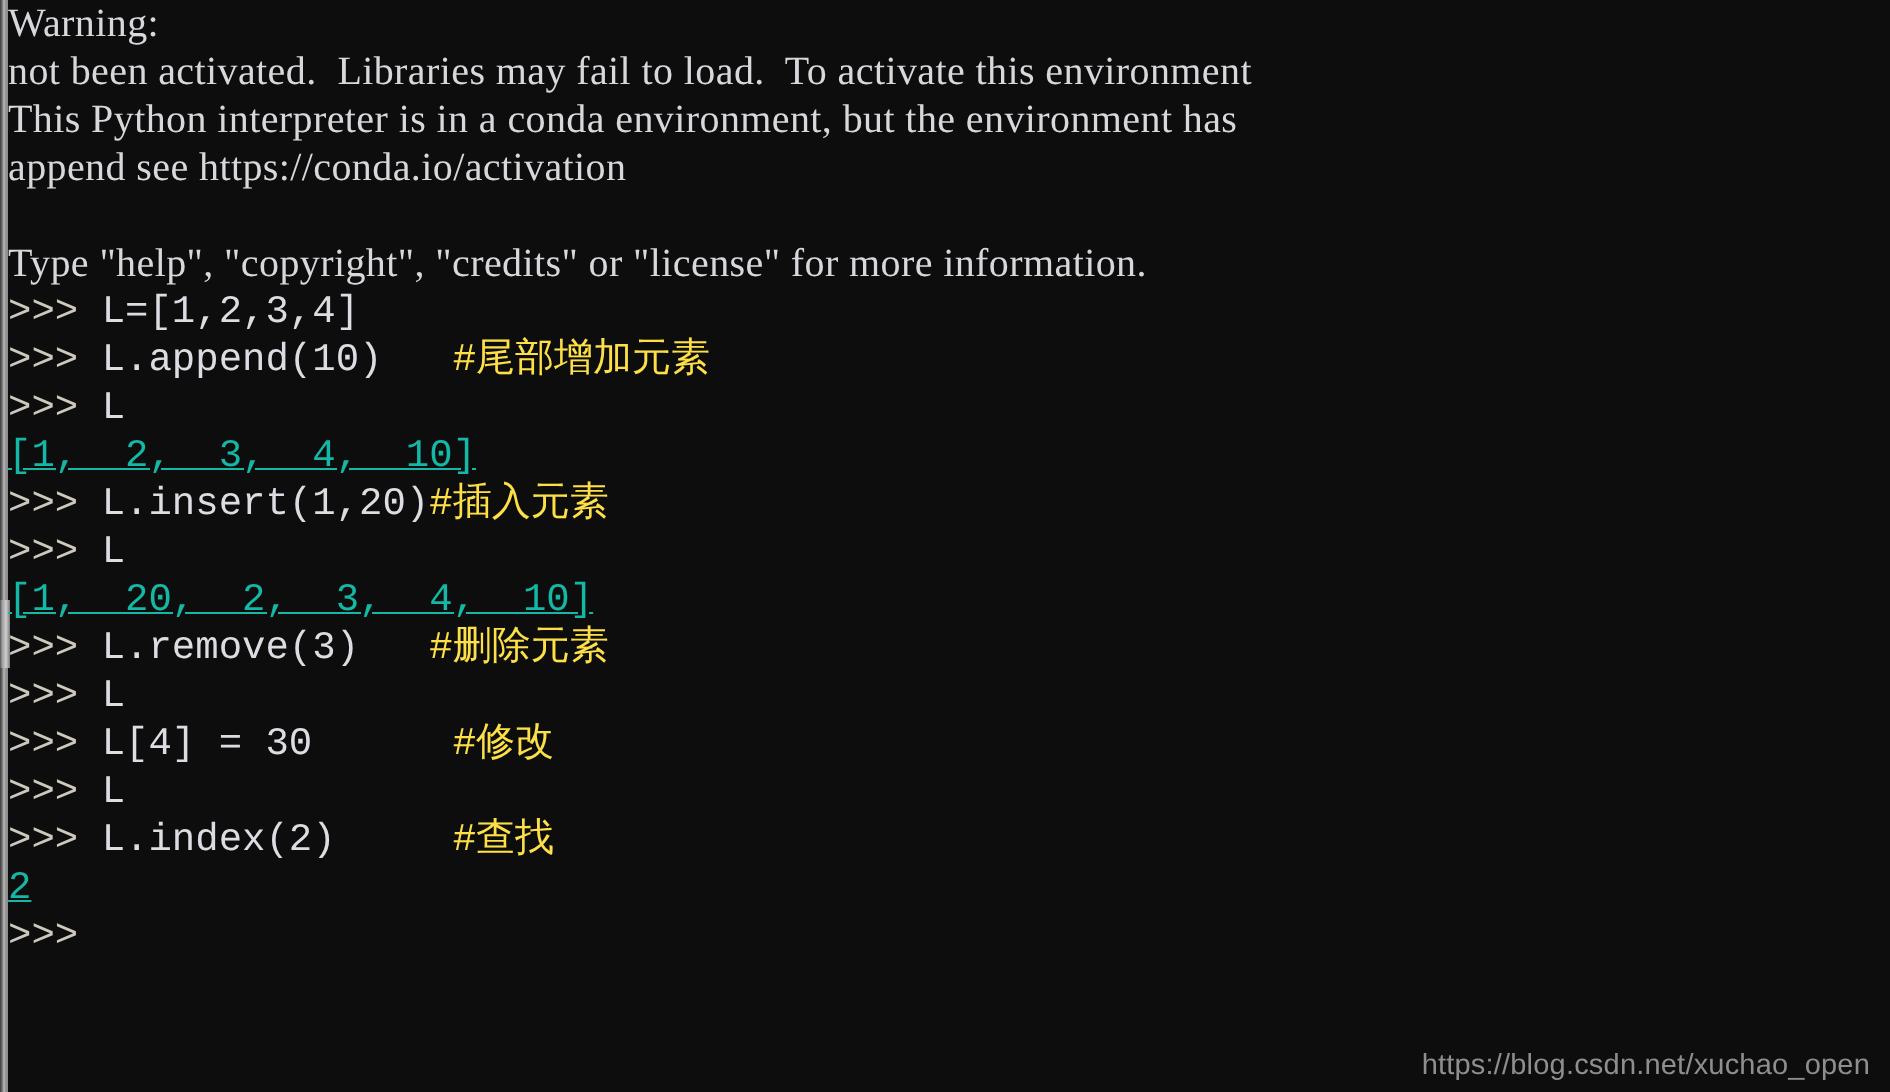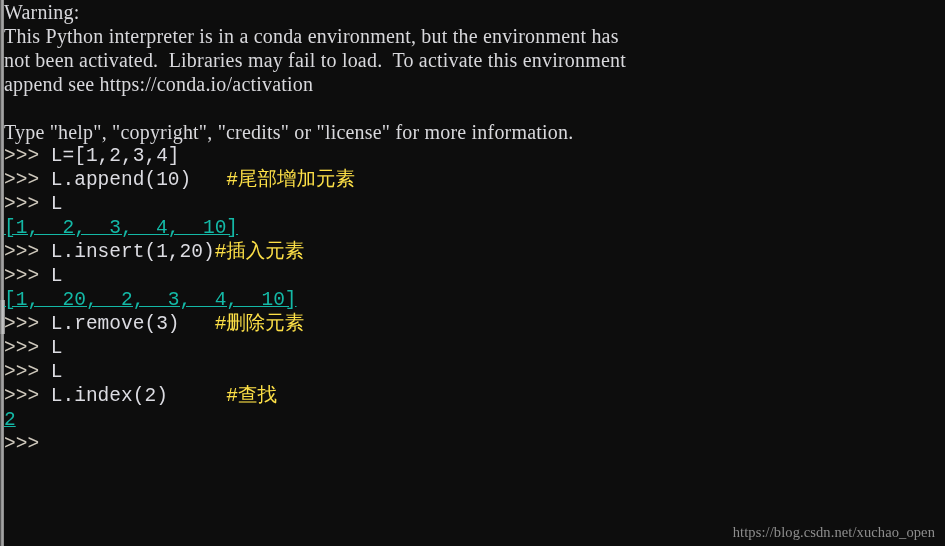--- a/index.html
+++ b/index.html
@@ -69,54 +69,55 @@
     color: #fde047;
   }
   .result {
     color: #14b8a6;
     text-decoration: underline;
   }
   #watermark {
     position: absolute;
     right: 10px;
     bottom: 5px;
-    font-family: Liberation Serif, serif;
+    font-family: Liberation Sans, sans-serif;
     font-size: 14.5px;
     color: #8e8e8e;
     letter-spacing: 0.1px;
     white-space: pre;
   }
 </style>
 </head>
 <body>
 
 <div id="terminal">
 
   <div id="scrollbar-track"></div>
   <div id="scrollbar-thumb"></div>
 
   <div id="console-output">
     <div id="banner-block">
         <div class="line msg">Warning:</div>
+        <div class="line msg">not been activated.  Libraries may fail to load.  To activate this environment</div>
         <div class="line msg">This Python interpreter is in a conda environment, but the environment has</div>
-        <div class="line msg">not been activated.  Libraries may fail to load.  To activate this environment</div>
         <div class="line msg">append see https://conda.io/activation</div>
         <div class="line msg blank"></div>
         <div class="line msg">Type "help", "copyright", "credits" or "license" for more information.</div>
       </div>
     <div id="session-block">
         <div class="line"><span class="prompt">&gt;&gt;&gt; </span><span class="code">L=[1,2,3,4]</span></div>
         <div class="line"><span class="prompt">&gt;&gt;&gt; </span><span class="code">L.append(10)</span><span class="comment">   #尾部增加元素</span></div>
         <div class="line"><span class="prompt">&gt;&gt;&gt; </span><span class="code">L</span></div>
         <div class="line"><span class="result">[1,  2,  3,  4,  10]</span></div>
         <div class="line"><span class="prompt">&gt;&gt;&gt; </span><span class="code">L.insert(1,20)</span><span class="comment">#插入元素</span></div>
         <div class="line"><span class="prompt">&gt;&gt;&gt; </span><span class="code">L</span></div>
         <div class="line"><span class="result">[1,  20,  2,  3,  4,  10]</span></div>
         <div class="line"><span class="prompt">&gt;&gt;&gt; </span><span class="code">L.remove(3)</span><span class="comment">   #删除元素</span></div>
         <div class="line"><span class="prompt">&gt;&gt;&gt; </span><span class="code">L</span></div>
+        <div class="line"><span class="prompt">&gt;&gt;&gt; </span><span class="code">L[4] = 30</span><span class="comment">      #修改</span></div>
         <div class="line"><span class="prompt">&gt;&gt;&gt; </span><span class="code">L</span></div>
         <div class="line"><span class="prompt">&gt;&gt;&gt; </span><span class="code">L.index(2)</span><span class="comment">     #查找</span></div>
         <div class="line"><span class="result">2</span></div>
         <div class="line"><span class="prompt">&gt;&gt;&gt; </span><span class="code"></span></div>
       </div>
   </div>
 
   <div id="watermark">https://blog.csdn.net/xuchao_open</div>
 
 </div>

